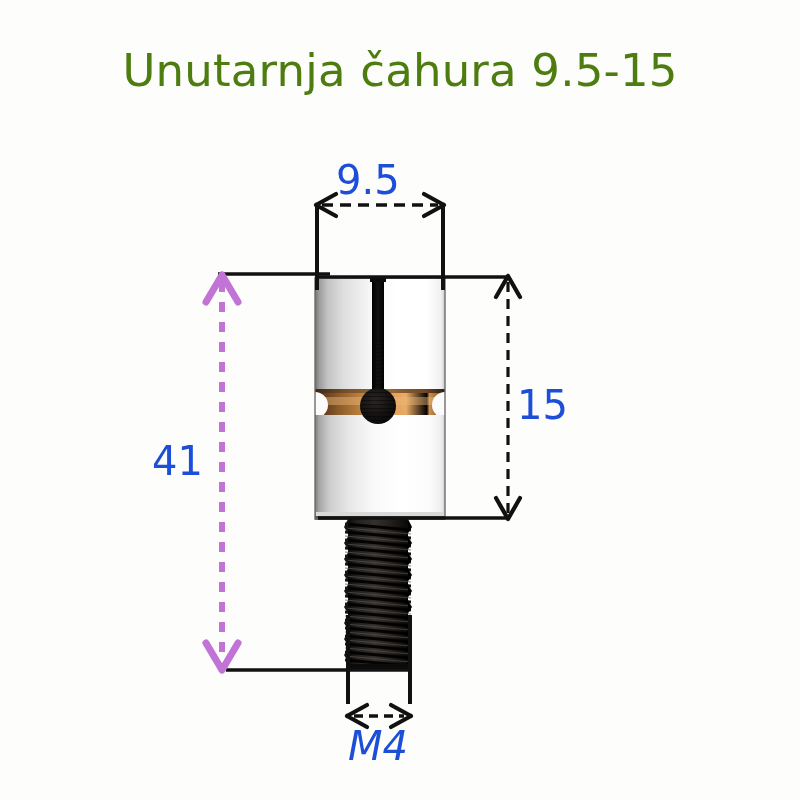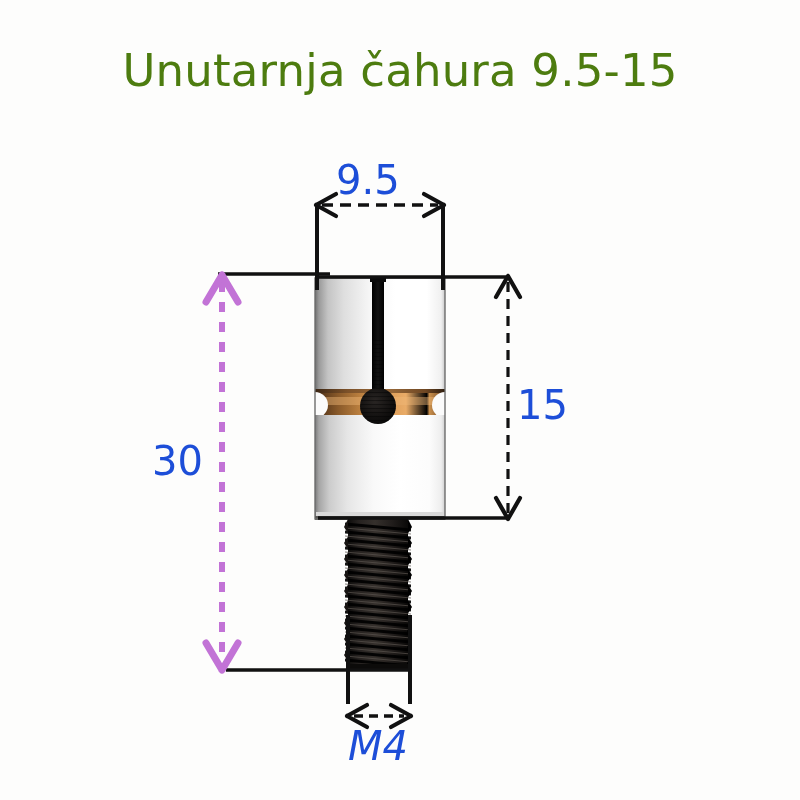--- a/index.html
+++ b/index.html
@@ -265,17 +265,17 @@
 
       <path d="M347,716 L367,705 M347,716 L367,727" stroke="#111111" stroke-width="4.2" fill="none" stroke-linecap="round"></path>
       <path d="M411,716 L391,705 M411,716 L391,727" stroke="#111111" stroke-width="4.2" fill="none" stroke-linecap="round"></path>
     </g>
   </svg>
 
   <div class="dim-label" id="label-95">9.5</div>
 
   <div class="dim-label" id="label-15">15</div>
 
-  <div class="dim-label" id="label-24">30</div>
+  <div class="dim-label" id="label-24">41</div>
 
   <div class="dim-label" id="label-m4">M4</div>
 
 </div>
 
 </body></html>

